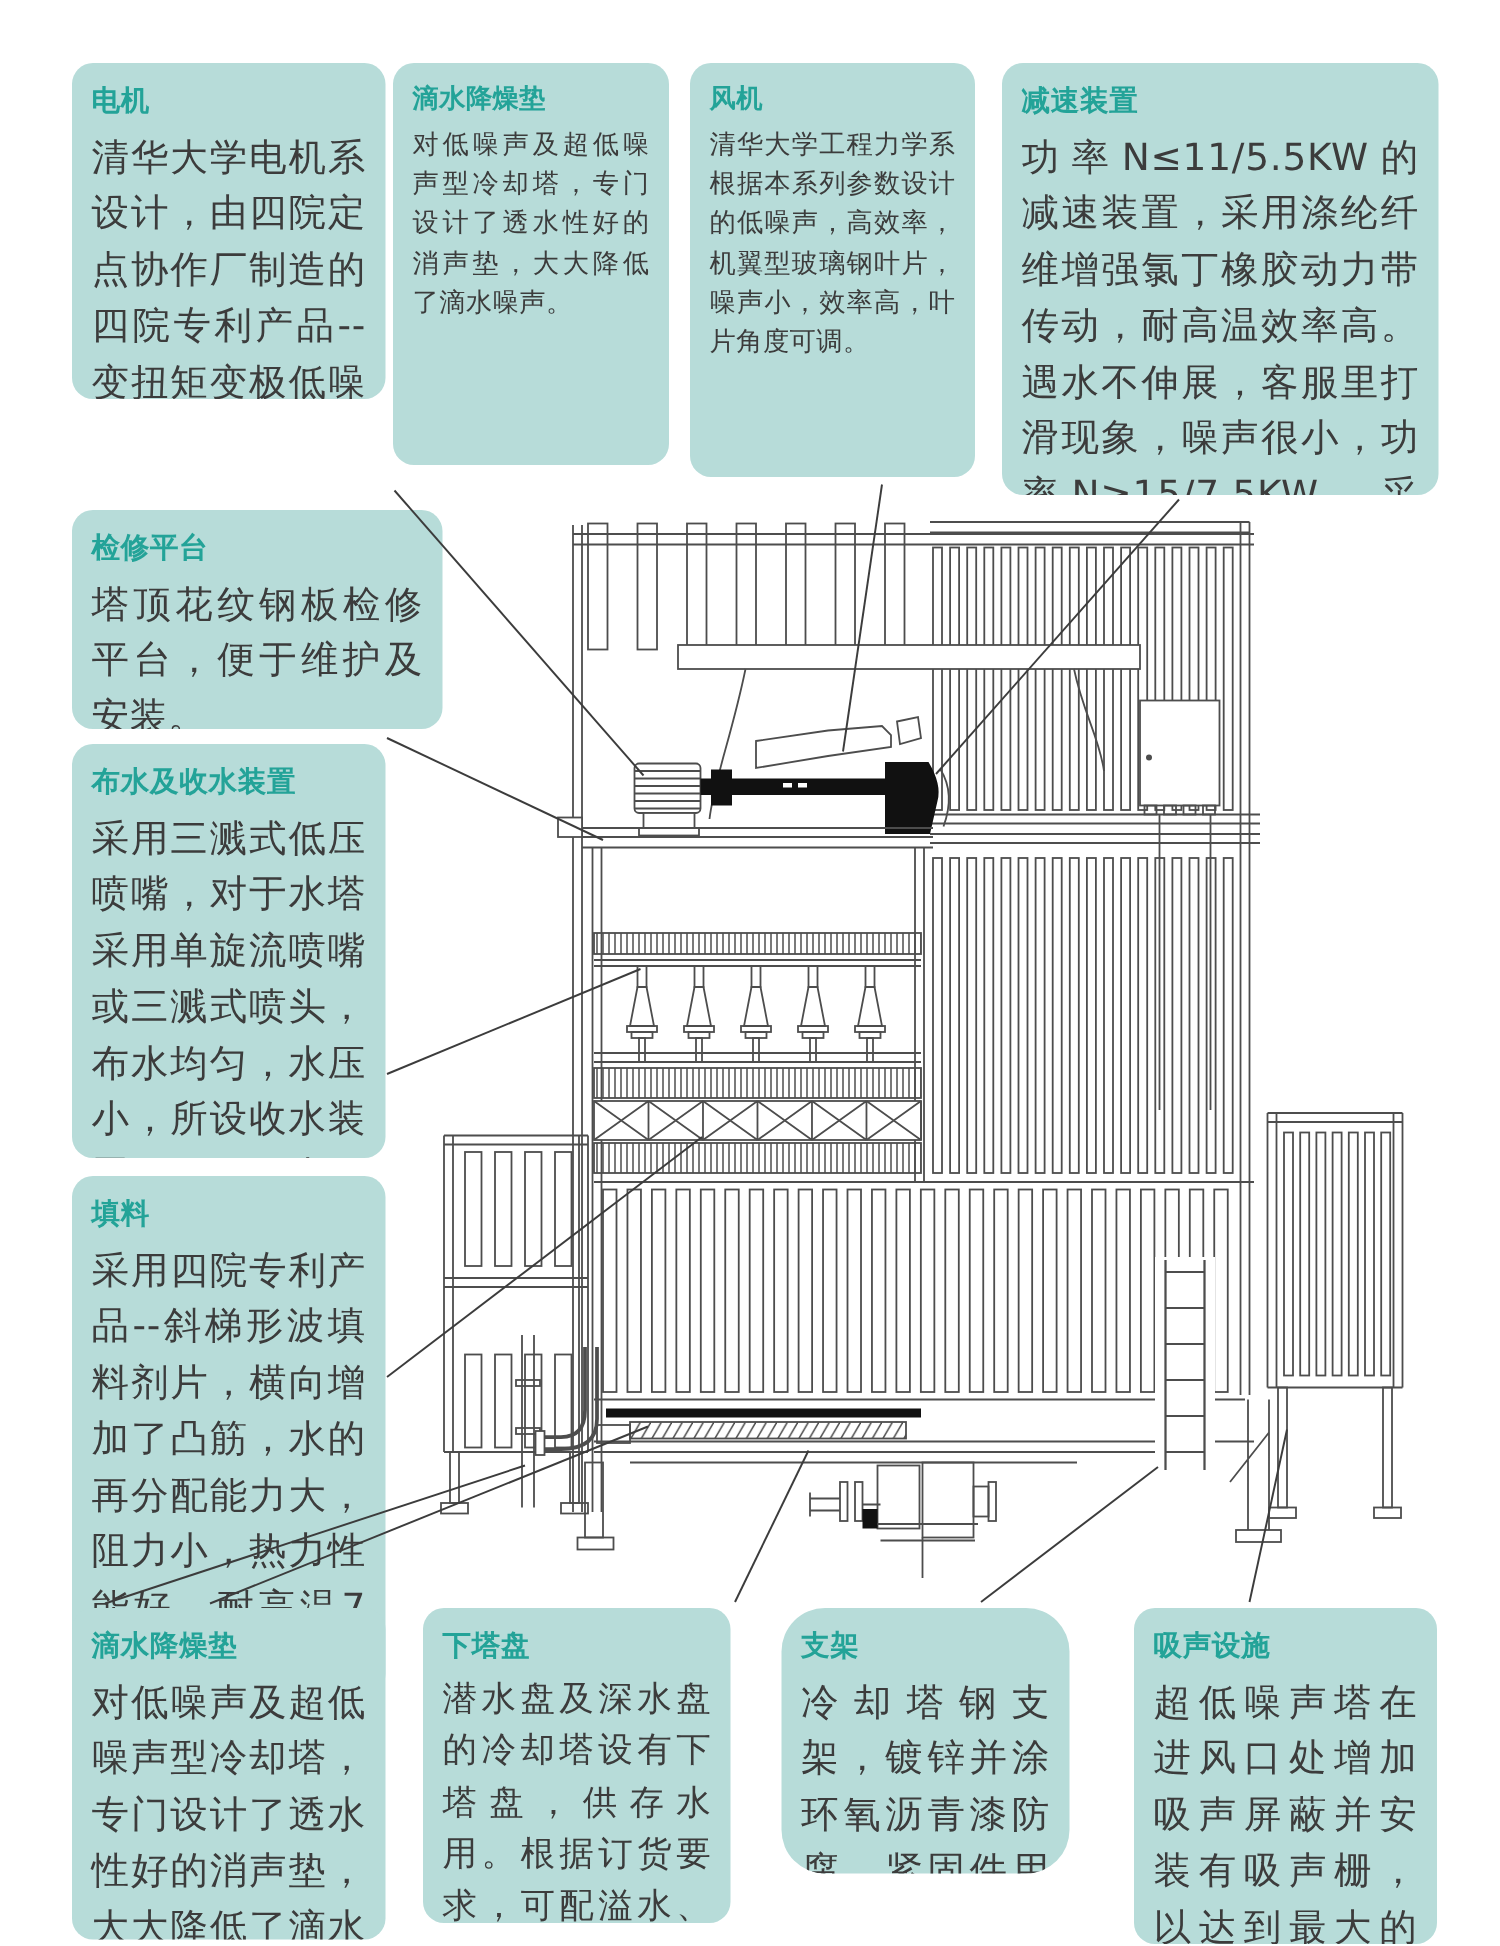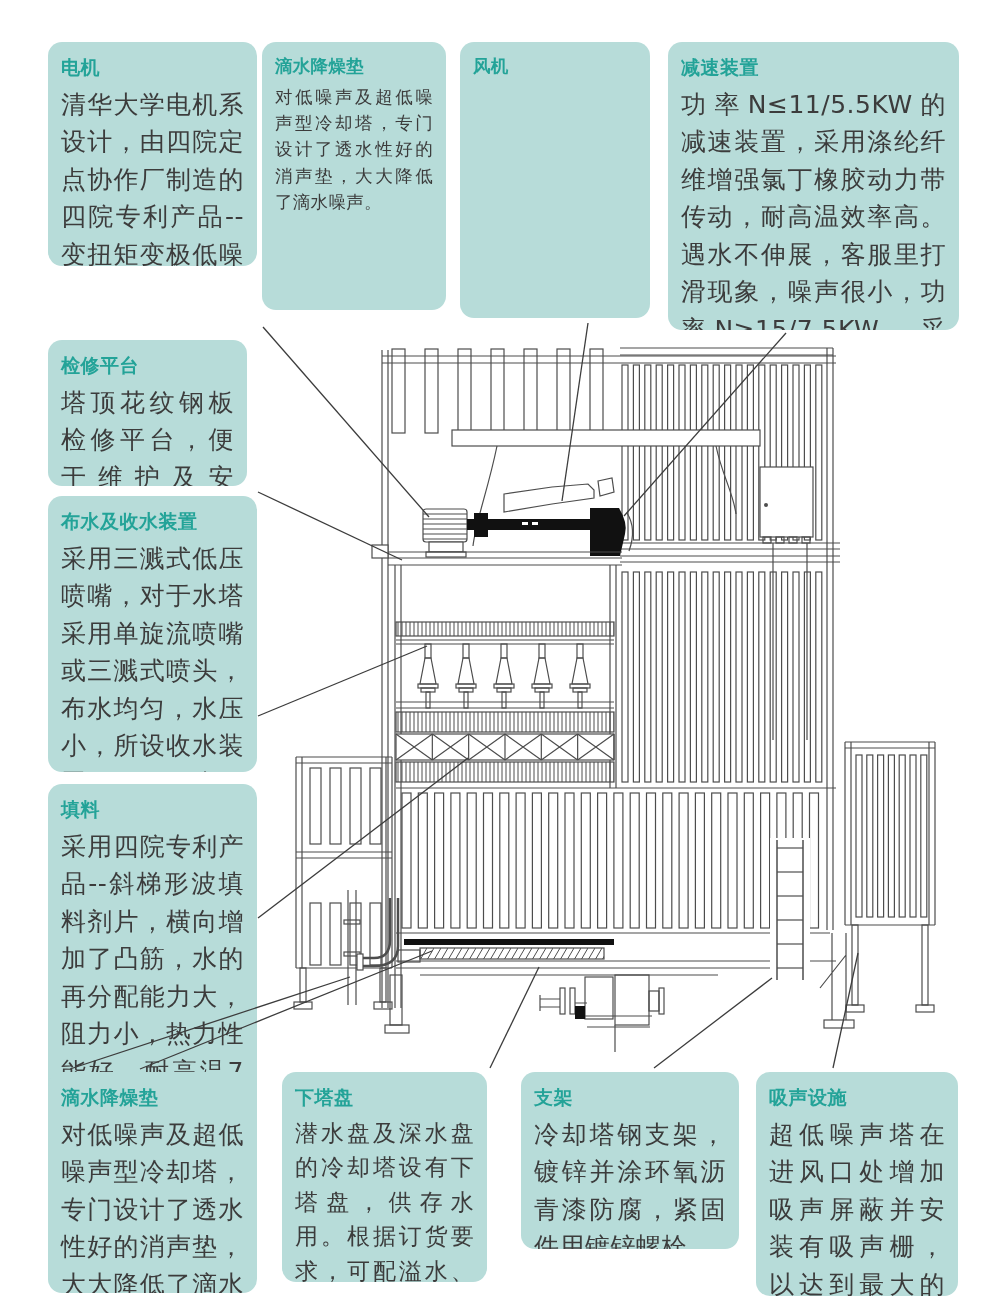--- a/index.html
+++ b/index.html
@@ -21,42 +21,43 @@
   .card p{
     margin:0;color:var(--body);font-size:25px;line-height:1.5;
     letter-spacing:.5px;word-break:break-all;text-align:justify;
   }
   .card.fs17 p, .card.fs17 h3{font-size:17.5px;letter-spacing:.3px;}
   .card.fs16 p{font-size:23px;letter-spacing:.2px;}
   #b0{left:48px;top:42px;width:209px;height:224px;}
   #b1{left:262px;top:42px;width:184px;height:268px;}
   #b2{left:460px;top:42px;width:190px;height:276px;}
   #b3{left:668px;top:42px;width:291px;height:288px;}
-  #b4{left:48px;top:340px;width:199px;height:146px;}
+  #b4{left:48px;top:340px;width:247px;height:146px;}
   #b5{left:48px;top:496px;width:209px;height:276px;}
   #b6{left:48px;top:784px;width:209px;height:346px;}
   #b7{left:48px;top:1072px;width:209px;height:221px;}
   #b8{left:282px;top:1072px;width:205px;height:210px;}
-  #b9{left:521px;top:1072px;width:218px;height:177px;}
+  #b9{left:521px;top:1072px;width:192px;height:177px;border-radius:29px;}
   #b10{left:756px;top:1072px;width:202px;height:224px;}
   #diagram-svg{position:absolute;left:0;top:0;}
 </style>
 </head>
 <body>
 
 <div class="card" id="b0">
   <h3>电机</h3>
   <p>清华大学电机系设计，由四院定点协作厂制造的四院专利产品--变扭矩变极低噪声节能电机，密封防水性能好，耐高温，效率高，噪声小。</p>
 </div>
 <div class="card fs17" id="b1">
   <h3>滴水降燥垫</h3>
   <p>对低噪声及超低噪声型冷却塔，专门设计了透水性好的消声垫，大大降低了滴水噪声。</p>
 </div>
 <div class="card fs17" id="b2">
   <h3>风机</h3>
+  <p>清华大学工程力学系根据本系列参数设计的低噪声，高效率，机翼型玻璃钢叶片，噪声小，效率高，叶片角度可调。</p>
 </div>
 <div class="card" id="b3">
   <h3>减速装置</h3>
   <p>功率N≤11/5.5KW的减速装置，采用涤纶纤维增强氯丁橡胶动力带传动，耐高温效率高。遇水不伸展，客服里打滑现象，噪声很小，功率N≥15/7.5KW，采用齿轮减速方式，电机安装在风筒外部。</p>
 </div>
 <div class="card" id="b4">
   <h3>检修平台</h3>
   <p>塔顶花纹钢板检修平台，便于维护及安装。</p>
 </div>
 <div class="card" id="b5">

